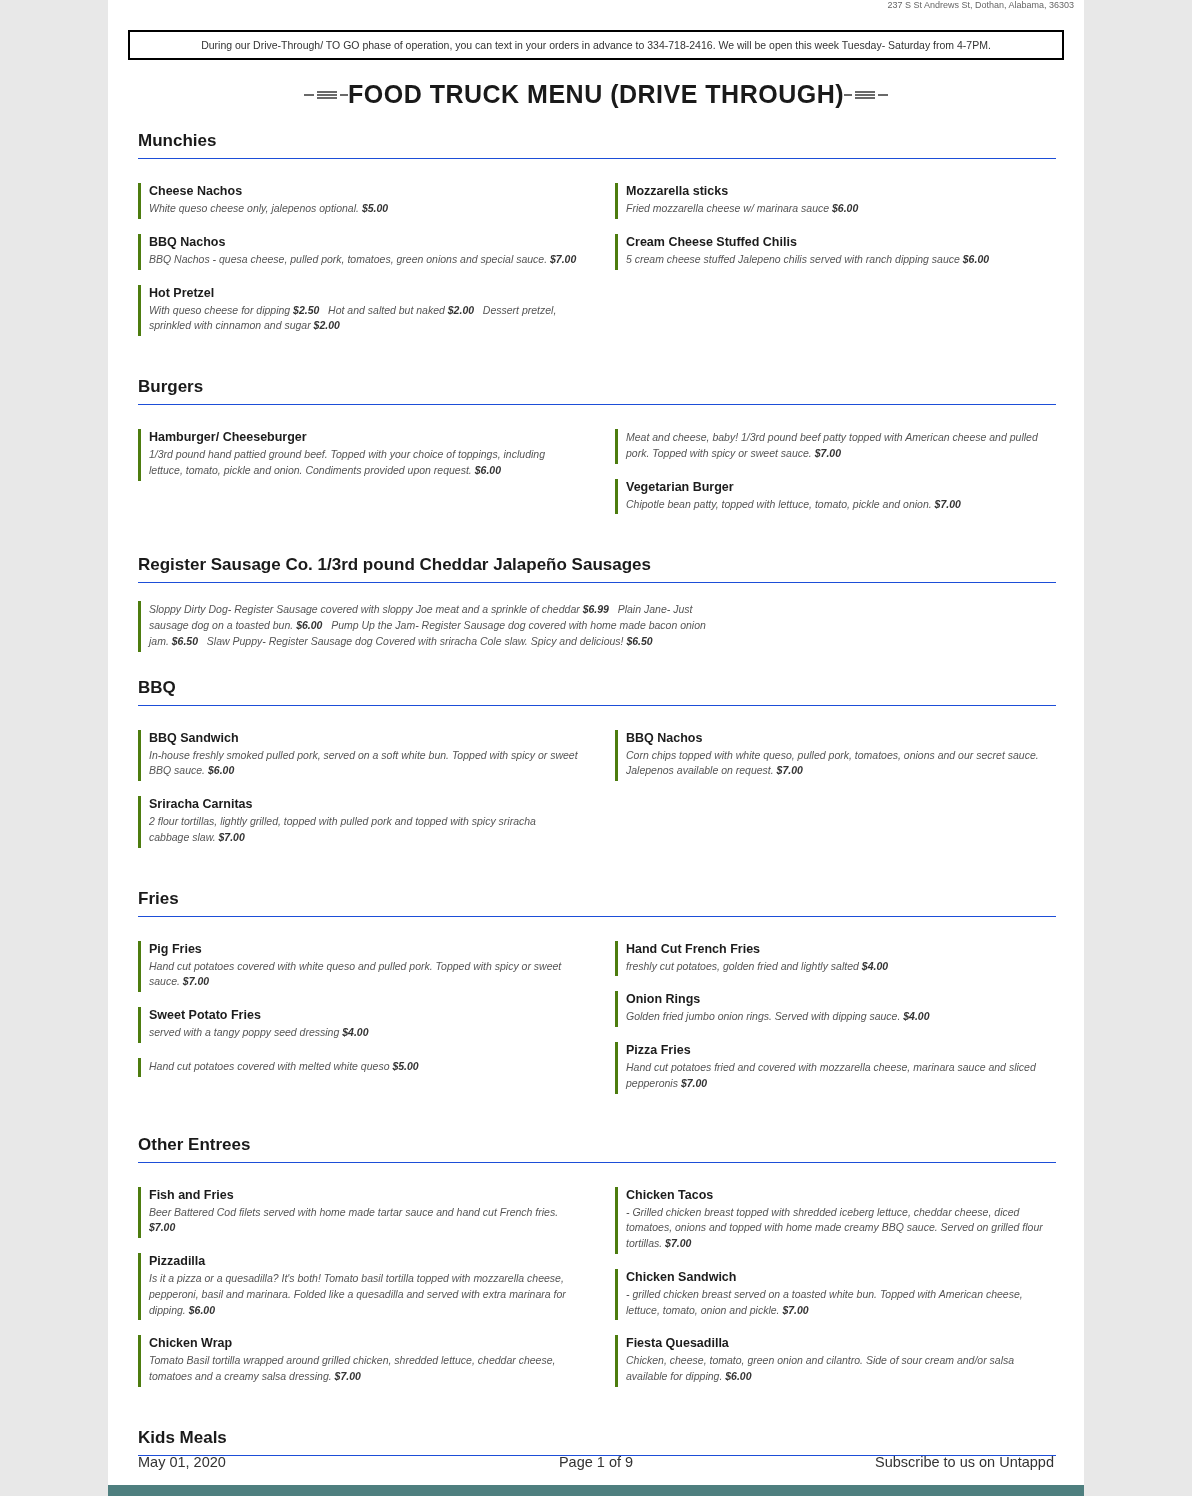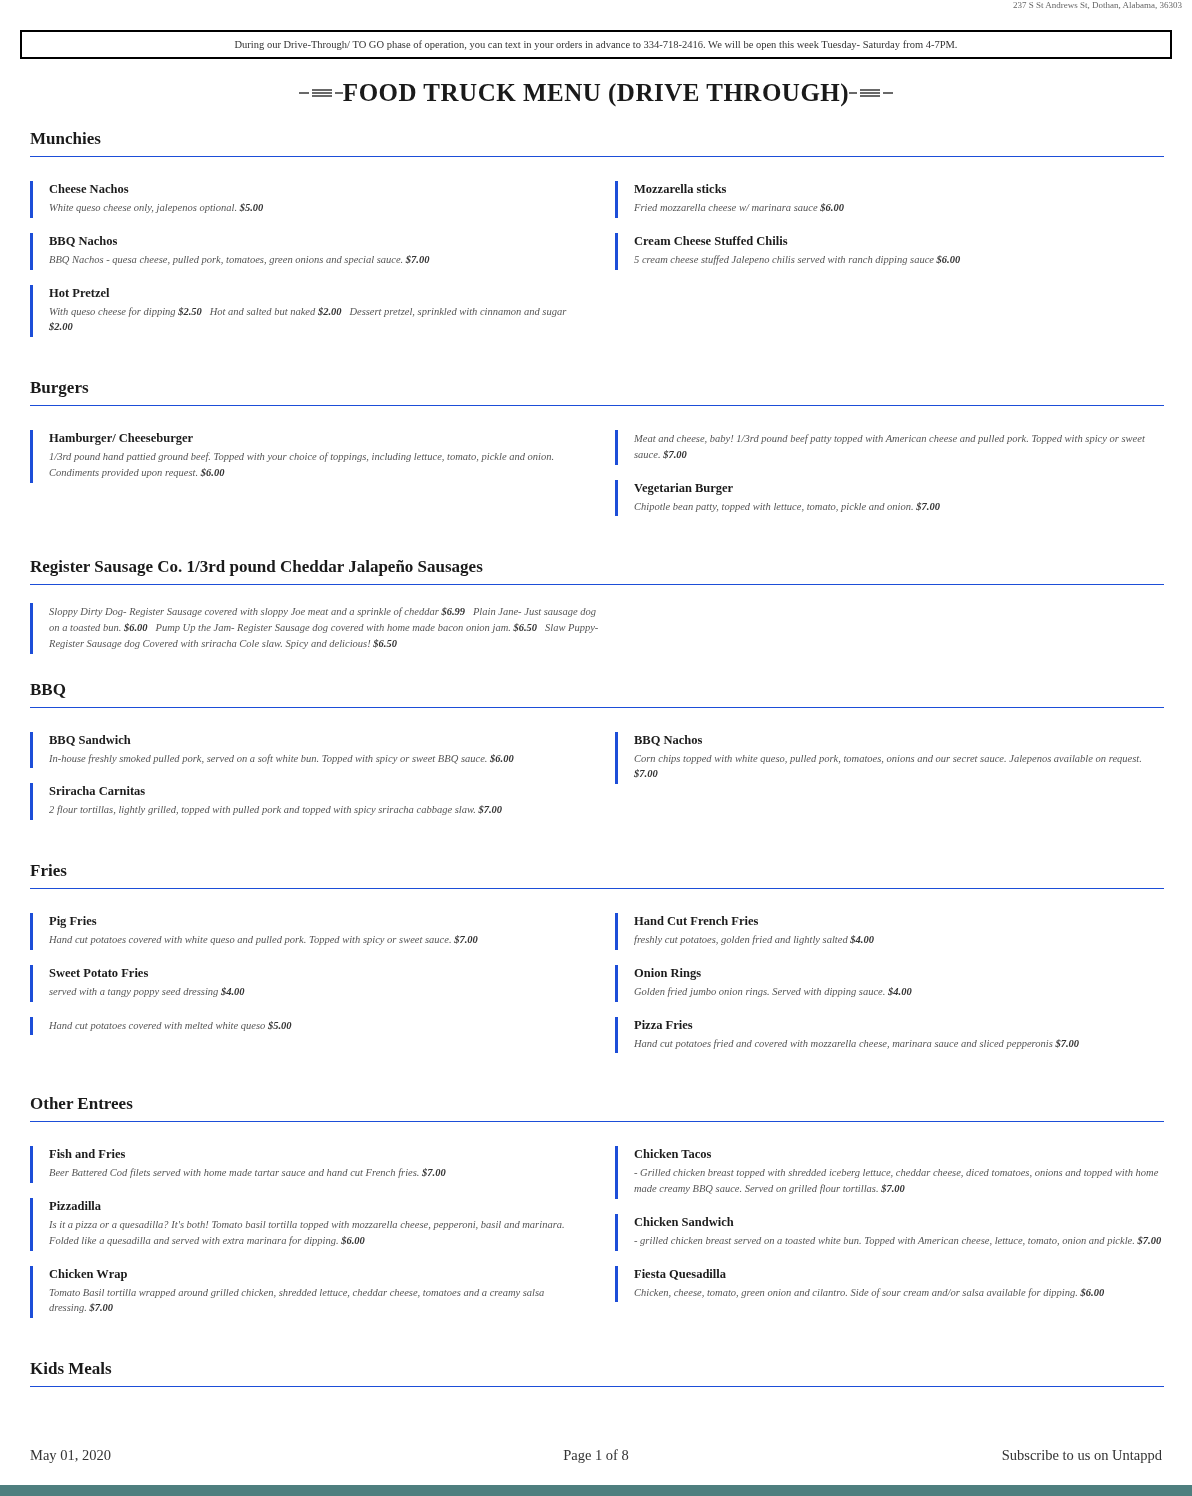--- a/index.html
+++ b/index.html
@@ -1,19 +1,19 @@
 <!DOCTYPE html>
 <html><head>
 <meta charset="utf-8">
 <style>
   html,body { margin:0; padding:0; background:#e8e8e8; }
   .page {
-    position:relative; width:1192px; height:1496px; margin:0 auto;
+    position:relative; width:976px; height:1496px; margin:0 auto;
     background:#ffffff; overflow:hidden;
-    font-family:Liberation Serif, serif; color:#222;
+    font-family:Liberation Sans, sans-serif; color:#222;
   }
   .address {
     position:absolute; top:0px; right:10px;
     font-size:9px; color:#666; letter-spacing:0;
   }
   .banner {
     margin:30px 20px 0 20px;
     border:2px solid #000000;
     padding:7px 10px;
     text-align:center;
@@ -34,37 +34,37 @@
   .section-heading {
     font-size:17px; font-weight:bold; color:#1a1a1a;
     margin:0 0 0 2px; padding-bottom:7px;
     border-bottom:1px solid #1d4ed8;
   }
   .columns {
     display:grid; grid-template-columns:1fr 1fr; column-gap:34px;
     margin-top:24px;
   }
   .menu-item {
-    border-left:3px solid #1d4ed8;
-    padding:1px 0 2px 16px;
+    border-left:3px solid #4d7c0f;
+    padding:1px 0 2px 8px;
     margin:0 0 15px 2px;
   }
   .full-block { margin-top:18px; max-width:560px; }
   .item-name {
     margin:0 0 3px 0;
     font-size:12.5px; font-weight:bold; color:#1c1c1c;
   }
   .item-desc {
     margin:0;
     font-size:10.5px; font-style:italic; color:#555;
     line-height:1.5; white-space:pre-wrap;
   }
   .item-desc b.price { font-weight:bold; color:#333; }
   .footer {
-    position:absolute; left:0; right:0; bottom:32px;
+    position:absolute; left:0; right:0; bottom:26px;
     display:flex; align-items:center; justify-content:space-between;
     padding:0 30px;
     font-size:14.5px; color:#333;gap:36px;
   }
   .footer .center { position:absolute; left:0; right:0; text-align:center; pointer-events:none; }
   .footer .subscribe { color:#333; text-decoration:none; }
   .bottom-bar {
     position:absolute; left:0; right:0; bottom:0; height:11px;
     background:#4e7f7f;
   }
@@ -242,19 +242,19 @@
           </div>
         </div>
       </section>
       <section class="menu-section">
         <h2 class="section-heading">Kids Meals</h2>
       </section>
     </main>
 
   <div class="footer">
     <span>May 01, 2020</span>
-    <span class="center">Page 1 of 8</span>
+    <span class="center">Page 1 of 9</span>
     <a href="#" class="subscribe">Subscribe to us on Untappd</a>
   </div>
 
   <div class="bottom-bar"></div>
 
 </div>
 
 </body></html>

